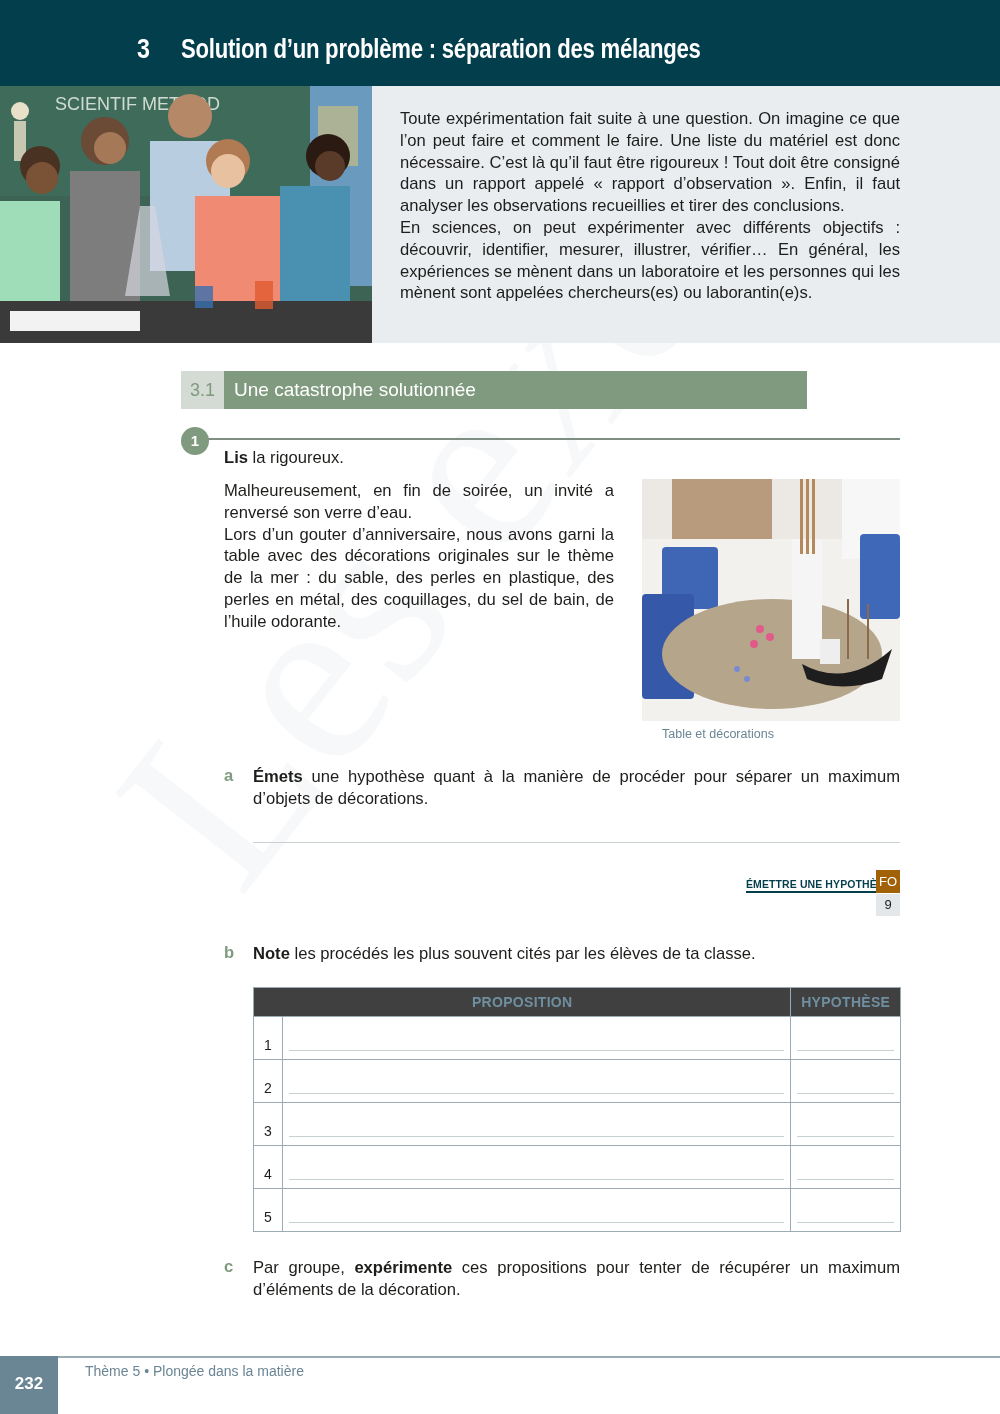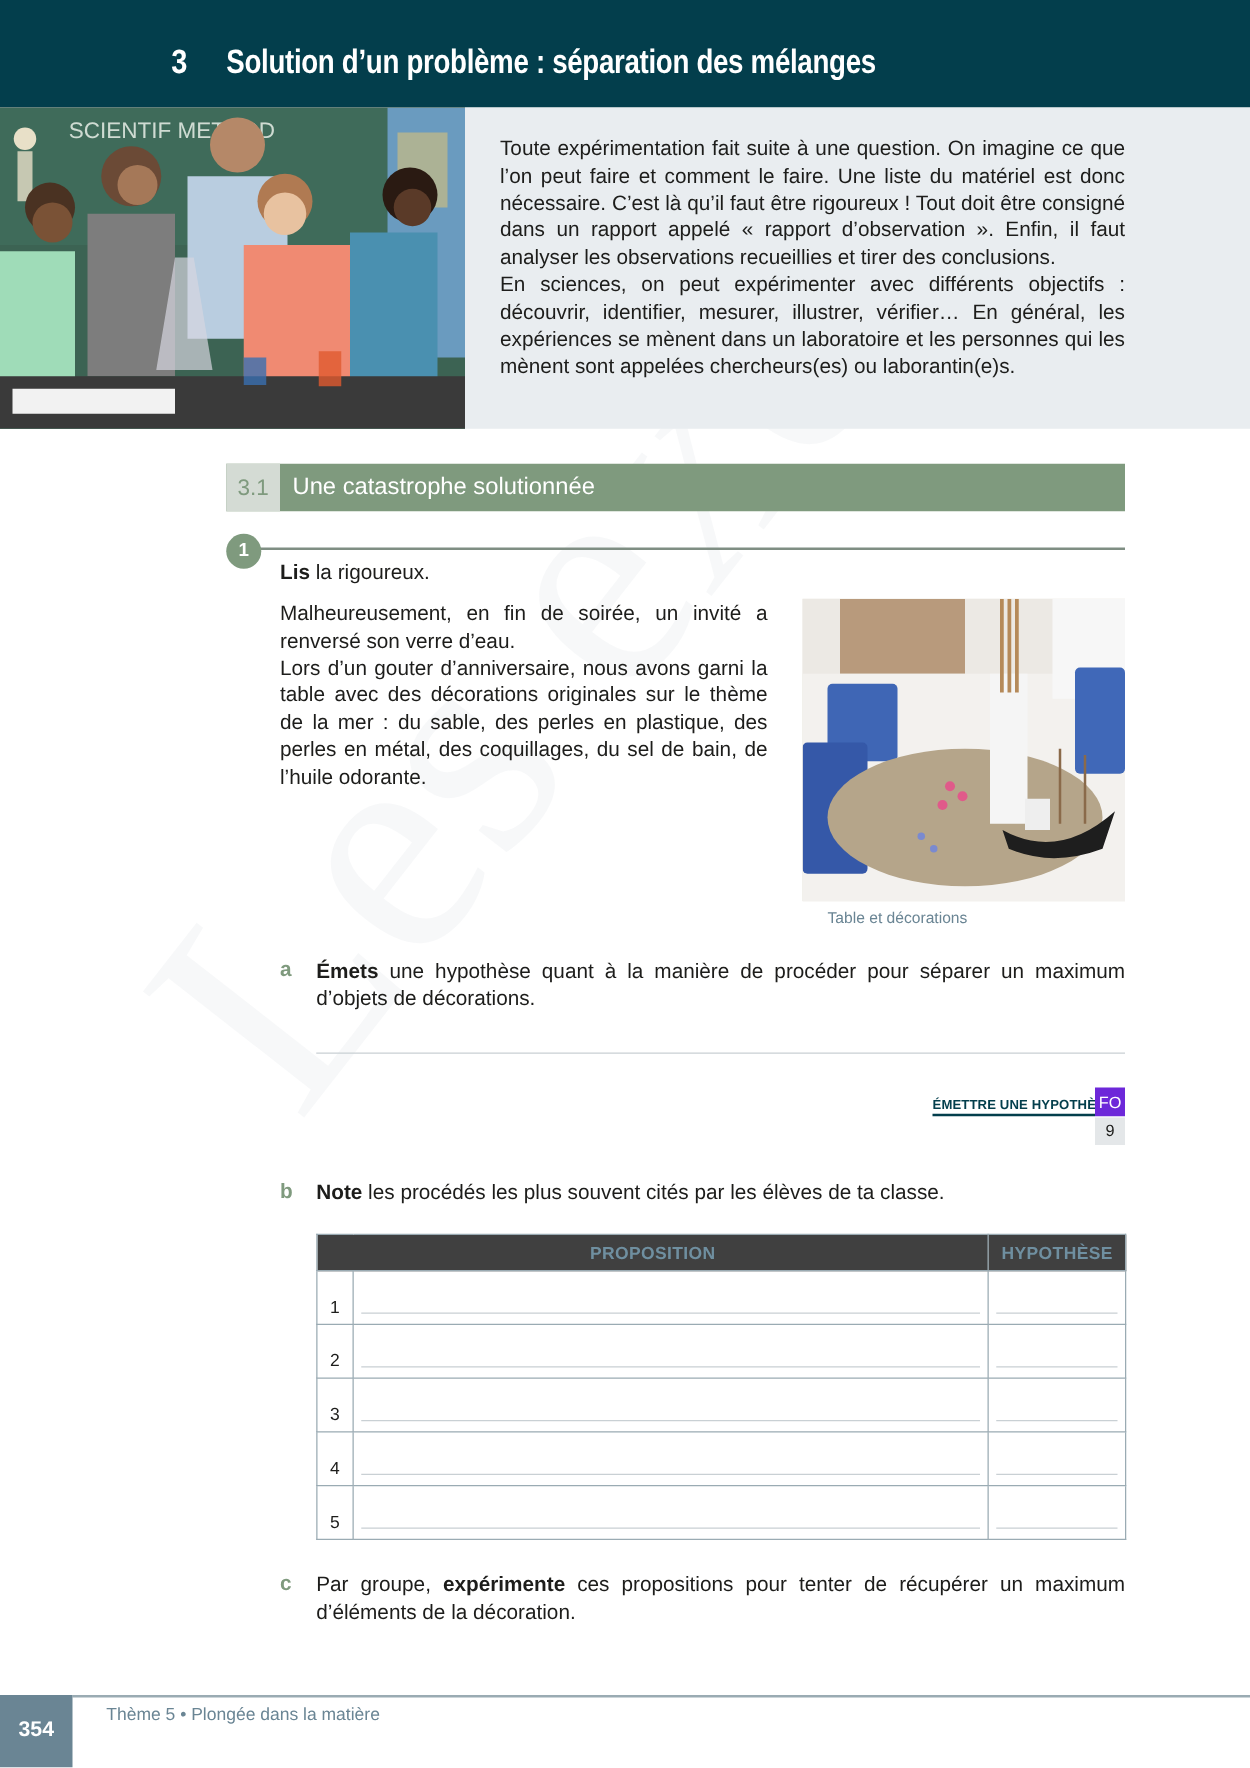--- a/index.html
+++ b/index.html
@@ -12,21 +12,21 @@
   .header .title { position: absolute; left: 181px; top: 34px; font-size: 27px; font-weight: bold; color: #ffffff; white-space: nowrap; transform: scaleX(0.82); transform-origin: left; letter-spacing: -0.3px; }
 
   
   .intro { position: absolute; left: 0; top: 86px; width: 1000px; height: 257px; background: #e9edf0; }
   .photo-lab { position: absolute; left: 0; top: 86px; width: 372px; height: 257px; overflow: hidden; background: #2f4f43; }
   .photo-lab svg { width: 100%; height: 100%; display: block; }
   .intro-text { position: absolute; left: 400px; top: 108px; width: 500px; font-size: 16.6px; line-height: 21.8px; color: #1d1d1b; text-align: justify; }
   .intro-text p { margin: 0; }
 
   
-  .section-bar { position: absolute; left: 181px; top: 371px; width: 719px; height: 38px; background: #7f9a7e; }
+  .section-bar { position: absolute; left: 181px; top: 371px; width: 626px; height: 38px; background: #7f9a7e; }
   .section-bar .sec-num { position: absolute; left: 0; top: 0; width: 43px; height: 38px; background: #d4dbd4; color: #7f9a7e; font-size: 18px; line-height: 38px; text-align: center; }
   .section-bar .sec-title { position: absolute; left: 53px; top: 0; line-height: 38px; font-size: 19px; color: #ffffff; white-space: nowrap; }
 
   
   .ex-line { position: absolute; left: 200px; top: 438px; width: 700px; height: 2px; background: #7f8e83; }
   .ex-badge { position: absolute; left: 181px; top: 427px; width: 28px; height: 28px; border-radius: 50%; background: #7f9a7e; color: #ffffff; font-size: 15px; font-weight: bold; line-height: 28px; text-align: center; }
   .instruction { position: absolute; left: 224px; top: 448px; font-size: 16.6px; }
   .instruction b { font-weight: bold; }
 
   .situation { position: absolute; left: 224px; top: 480px; width: 390px; font-size: 16.6px; line-height: 21.8px; text-align: justify; }
@@ -37,21 +37,21 @@
   .caption { position: absolute; left: 642px; top: 727px; font-size: 12.5px; color: #6a8594; margin-left: 20px; }
 
   
   .q-letter { position: absolute; font-size: 16.6px; color: #7f9a7e; font-weight: bold; }
   .q-text { position: absolute; left: 253px; width: 647px; font-size: 16.6px; line-height: 21.8px; text-align: justify; }
   .q-text b { font-weight: bold; }
   .answer-line { position: absolute; left: 253px; top: 842px; width: 647px; height: 1px; background: #c9d0d4; }
 
   .skill { position: absolute; left: 746px; top: 870px; }
   .skill .skill-label { position: absolute; left: 0; top: 8px; font-size: 10.5px; font-weight: bold; color: #033e4c; white-space: nowrap; letter-spacing: 0.1px; border-bottom: 2px solid #033e4c; padding-bottom: 1px; width: 130px; }
-  .skill .skill-code { position: absolute; left: 130px; top: 0; width: 24px; height: 23px; background: #6d28d9; color: #fff; font-size: 13px; line-height: 23px; text-align: center; }
+  .skill .skill-code { position: absolute; left: 130px; top: 0; width: 24px; height: 23px; background: #a16207; color: #fff; font-size: 13px; line-height: 23px; text-align: center; }
   .skill .skill-num { position: absolute; left: 130px; top: 24px; width: 24px; height: 22px; background: #e4e7e9; color: #1d1d1b; font-size: 13px; line-height: 22px; text-align: center; }
 
   
   .table { position: absolute; left: 253px; top: 987px; width: 648px; border: 1.5px solid #9aabb3; border-collapse: collapse; }
   .table th { background: #404040; height: 29px; font-size: 14px; font-weight: bold; color: #6f8fa0; border: 1.5px solid #9aabb3; letter-spacing: 0.3px; }
   .table td { height: 43px; border: 1.5px solid #9aabb3; position: relative; font-size: 14px; }
   .table td.idx { width: 29px; text-align: center; vertical-align: bottom; padding-bottom: 6px; }
   .table td .fill { position: absolute; left: 6px; right: 6px; bottom: 8px; height: 1px; background: #c9d0d4; }
 
   
@@ -223,14 +223,14 @@
     </tr>
   </tbody>
 </table>
 
 <div class="q-letter" style="left:224px; top:1257px;">c</div>
 <div class="q-text" style="top:1257px;">
   <span>Par groupe, </span><b>expérimente</b><span> ces propositions pour tenter de récupérer un maximum d’éléments de la décoration.</span>
 </div>
 
 <div class="footer-line"></div>
-<div class="page-num">354</div>
+<div class="page-num">232</div>
 <div class="footer-text">Thème 5 • Plongée dans la matière</div>
 
 </body></html>

